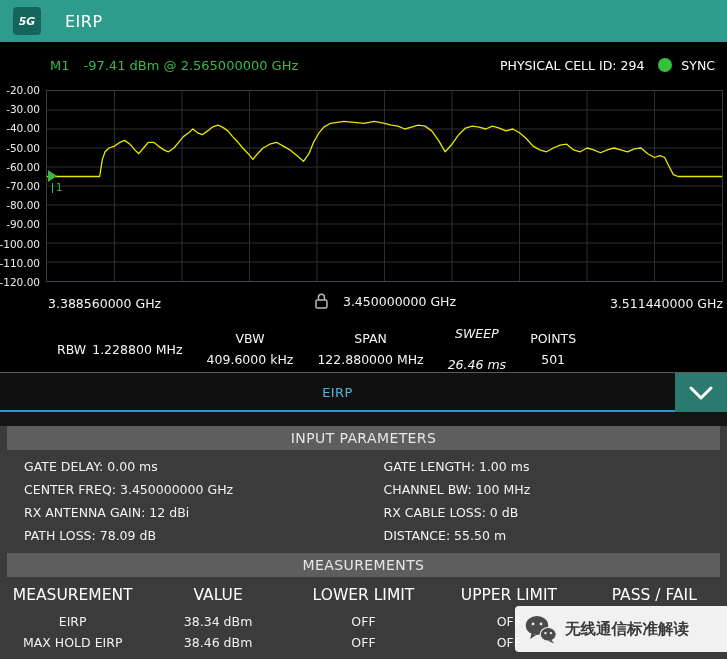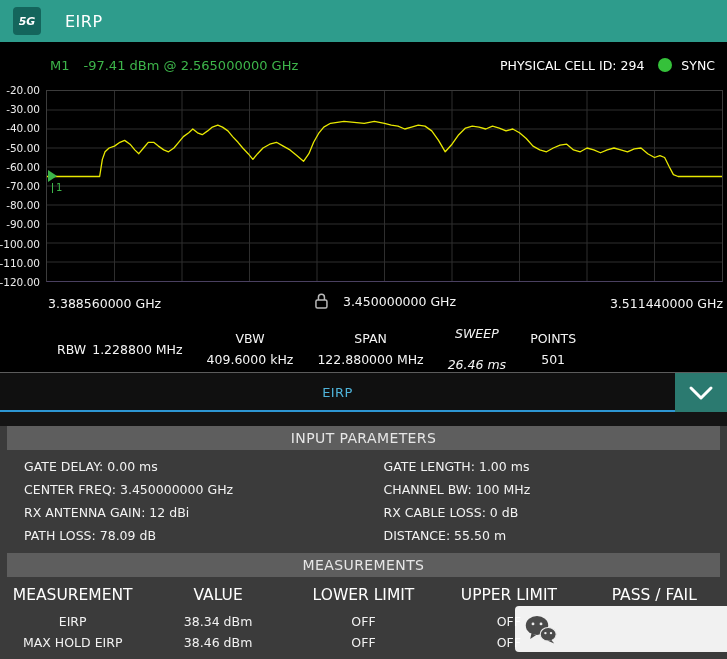--- a/index.html
+++ b/index.html
@@ -247,13 +247,14 @@
   <svg viewBox="0 0 40 36" width="32" height="29">
     <ellipse cx="15" cy="13" rx="14" ry="12" fill="#4a4a4a"></ellipse>
     <path d="M8 23 L6.5 30 L14 25 Z" fill="#4a4a4a"></path>
     <circle cx="10" cy="11" r="1.8" fill="#ececec"></circle>
     <circle cx="20" cy="11" r="1.8" fill="#ececec"></circle>
     <ellipse cx="29" cy="24" rx="10" ry="8.5" fill="#4a4a4a" stroke="#ececec" stroke-width="1.4"></ellipse>
     <path d="M33 31 L36.5 35.5 L28.5 32 Z" fill="#4a4a4a"></path>
     <circle cx="25.5" cy="22.5" r="1.5" fill="#ececec"></circle>
     <circle cx="32.5" cy="22.5" r="1.5" fill="#ececec"></circle>
   </svg>
+  <span>无线通信标准解读</span>
 </div>
 
 </body></html>

